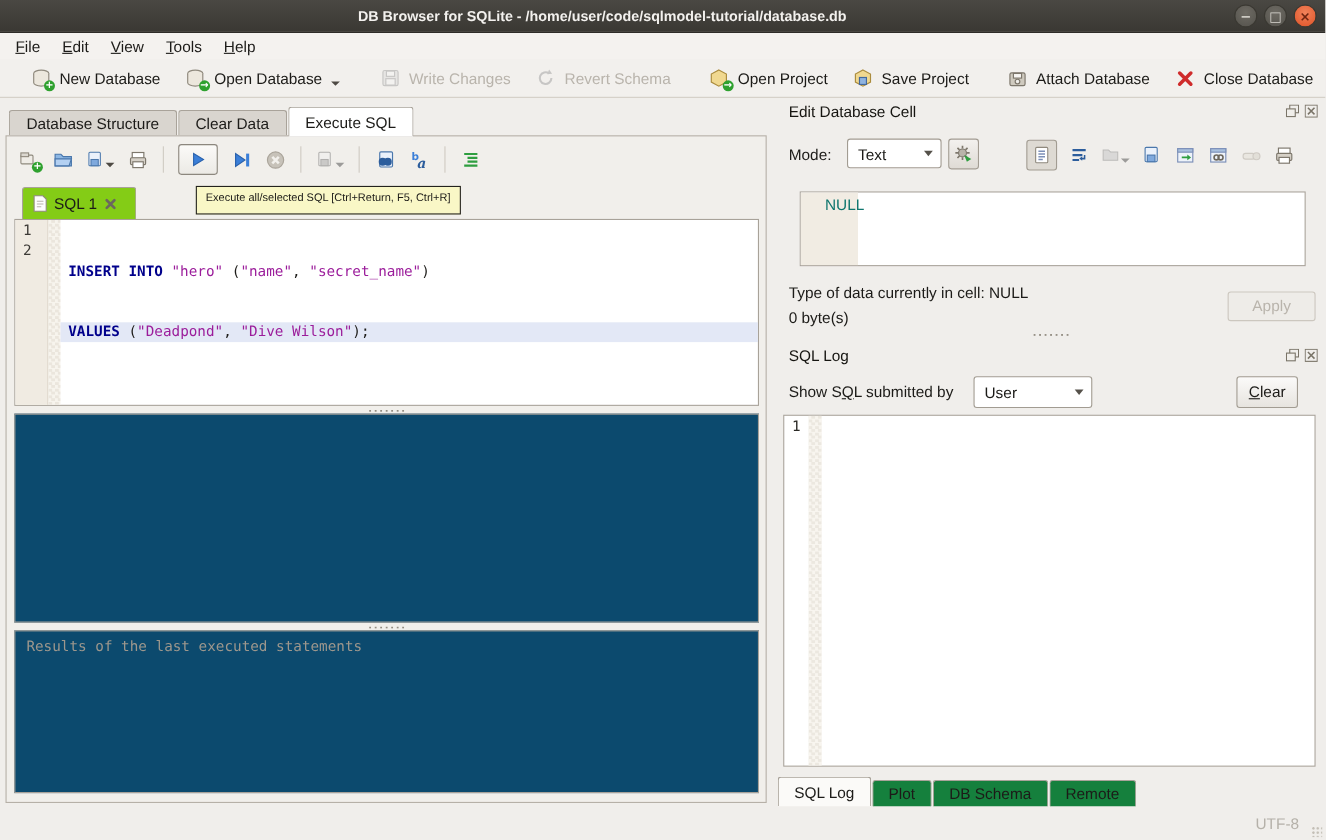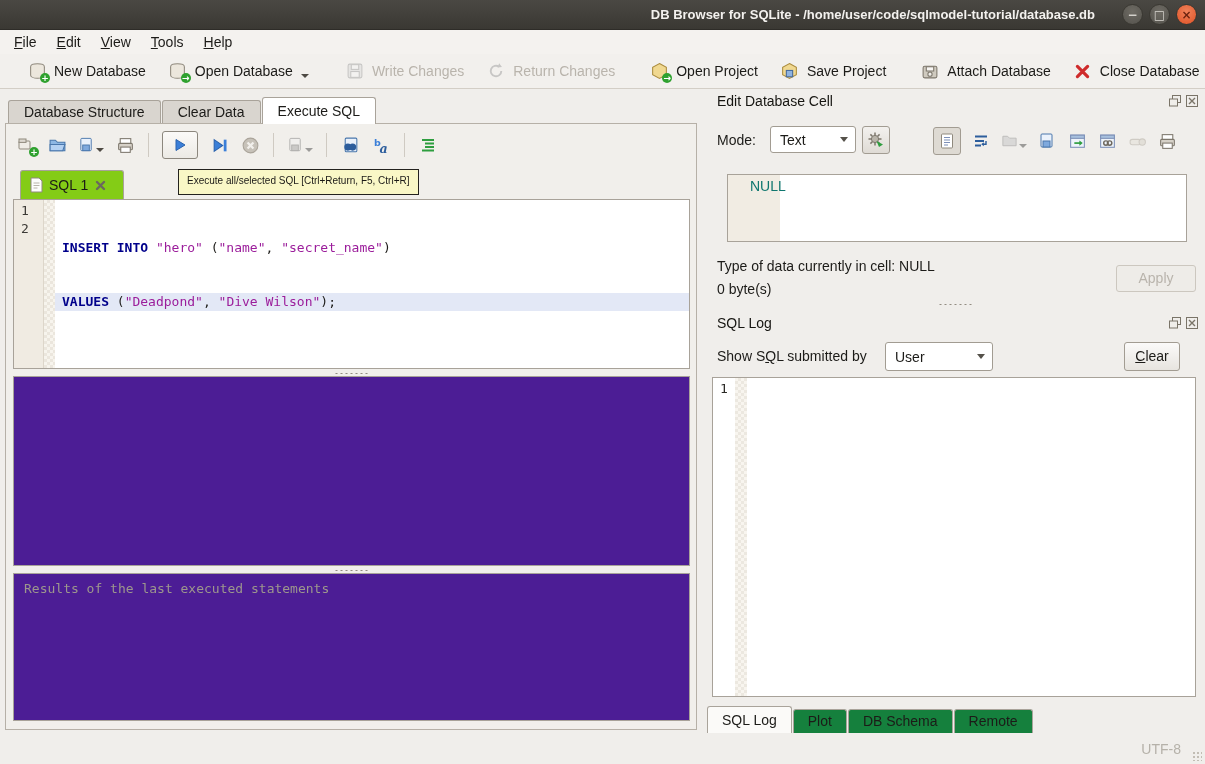--- a/index.html
+++ b/index.html
@@ -5,21 +5,21 @@
   html,body{margin:0;padding:0;}
   body{width:1205px;height:764px;overflow:hidden;position:relative;
        font-family:"Liberation Sans",sans-serif;background:#f0eeeb;color:#1c1b18;}
   .abs{position:absolute;}
 
   
   .titlebar{position:absolute;left:0;top:0;width:1205px;height:30px;
     background:linear-gradient(var(--titlebar-top),var(--titlebar-bottom));
     border-bottom:1px solid #2e2c28;box-sizing:border-box;}
   .titlebar .title{position:absolute;left:0;right:110px;top:0;height:30px;line-height:30px;
-    text-align:right;color:#f3f1ee;font-size:13px;font-weight:bold;
+    text-align:center;color:#f3f1ee;font-size:13px;font-weight:bold;
     white-space:nowrap;overflow:hidden;}
   .winbtns{position:absolute;right:8px;top:4px;display:flex;gap:6px;}
   .wbtn{width:21px;height:21px;border-radius:50%;display:flex;align-items:center;justify-content:center;
     background:radial-gradient(circle at 50% 35%,#6e6b64,#54524c);border:1px solid #3a3832;
     color:#d9d6d0;font:bold 12px/1 "DejaVu Sans",sans-serif;box-sizing:border-box;}
   .wbtn.close{background:radial-gradient(circle at 50% 35%,#f0825a,#df5226);color:#6e2410;}
 
   
   .menubar{position:absolute;left:0;top:30px;width:1205px;height:24px;background:#f4f2ef;
     display:flex;align-items:center;padding-left:4px;box-sizing:border-box;}
@@ -67,21 +67,21 @@
   .foldstrip{width:11px;background:conic-gradient(#ebe6dd 25%,#f7f4ed 0 50%,#ebe6dd 0 75%,#f7f4ed 0) 0 0/6px 6px;}
   .code{flex:1;padding-top:3px;font:13px/18px "DejaVu Sans Mono",monospace;white-space:pre;}
   .codeline{height:18px;padding-left:7px;}
   .codeline.hl{background:var(--line-highlight);}
   .kw{color:var(--keyword);font-weight:bold;}
   .str{color:var(--string);}
 
   .vsplit{position:absolute;left:7px;width:677px;height:6px;}
   .vsplit::after{content:"";position:absolute;left:50%;top:2px;width:36px;height:3px;margin-left:-18px;
     background-image:radial-gradient(#938d82 0.9px,transparent 1.1px);background-size:5px 3px;background-repeat:repeat-x;}
-  .pane{position:absolute;left:7px;width:677px;border:1px solid #a8a299;background:#4c1d95;box-sizing:border-box;}
+  .pane{position:absolute;left:7px;width:677px;border:1px solid #a8a299;background:#0c4a6e;box-sizing:border-box;}
   .placeholder{display:block;padding:7px 10px;font:13px "DejaVu Sans Mono",monospace;color:#9d978d;}
 
   .tooltip{position:absolute;left:178px;top:169px;height:24px;line-height:22px;padding:0 8px;
     background:var(--tooltip-bg);border:1px solid #23221e;font-size:10px;color:#1b1a17;z-index:8;white-space:nowrap;}
 
   
   .right-panel{position:absolute;left:705px;top:90px;width:500px;height:645px;}
   .dock-title{position:absolute;left:12px;font-size:14px;color:#161511;}
   .dock-btns{position:absolute;right:7px;display:flex;gap:4px;}
   .dock-btn{width:13px;height:13px;display:flex;align-items:center;justify-content:center;}
@@ -197,21 +197,21 @@
       <span>Write Changes</span>
     </div>
 
     <div class="tbtn disabled">
       <span class="icon">
         <svg width="18" height="18" viewBox="0 0 17 17">
             <path d="M13.5 8.5a5 5 0 1 1-2-4" fill="none" stroke="#9a948a" stroke-width="1.8"></path>
             <path d="M11.5 1.2l2.6 3.6-4.2.5z" fill="#9a948a"></path>
           </svg>
       </span>
-      <span>Return Changes</span>
+      <span>Revert Schema</span>
     </div>
 
     <span class="grip"></span>
 
     <div class="tbtn">
       <span class="icon">
         <svg width="19" height="19" viewBox="0 0 18 18">
             <path d="M9 1.5l6.5 3.5v7L9 15.5 2.5 12V5z" fill="#f0d890" stroke="#ab8c3e"></path>
           </svg>
         <span class="badge" style="background:#2fa12f">→</span>

